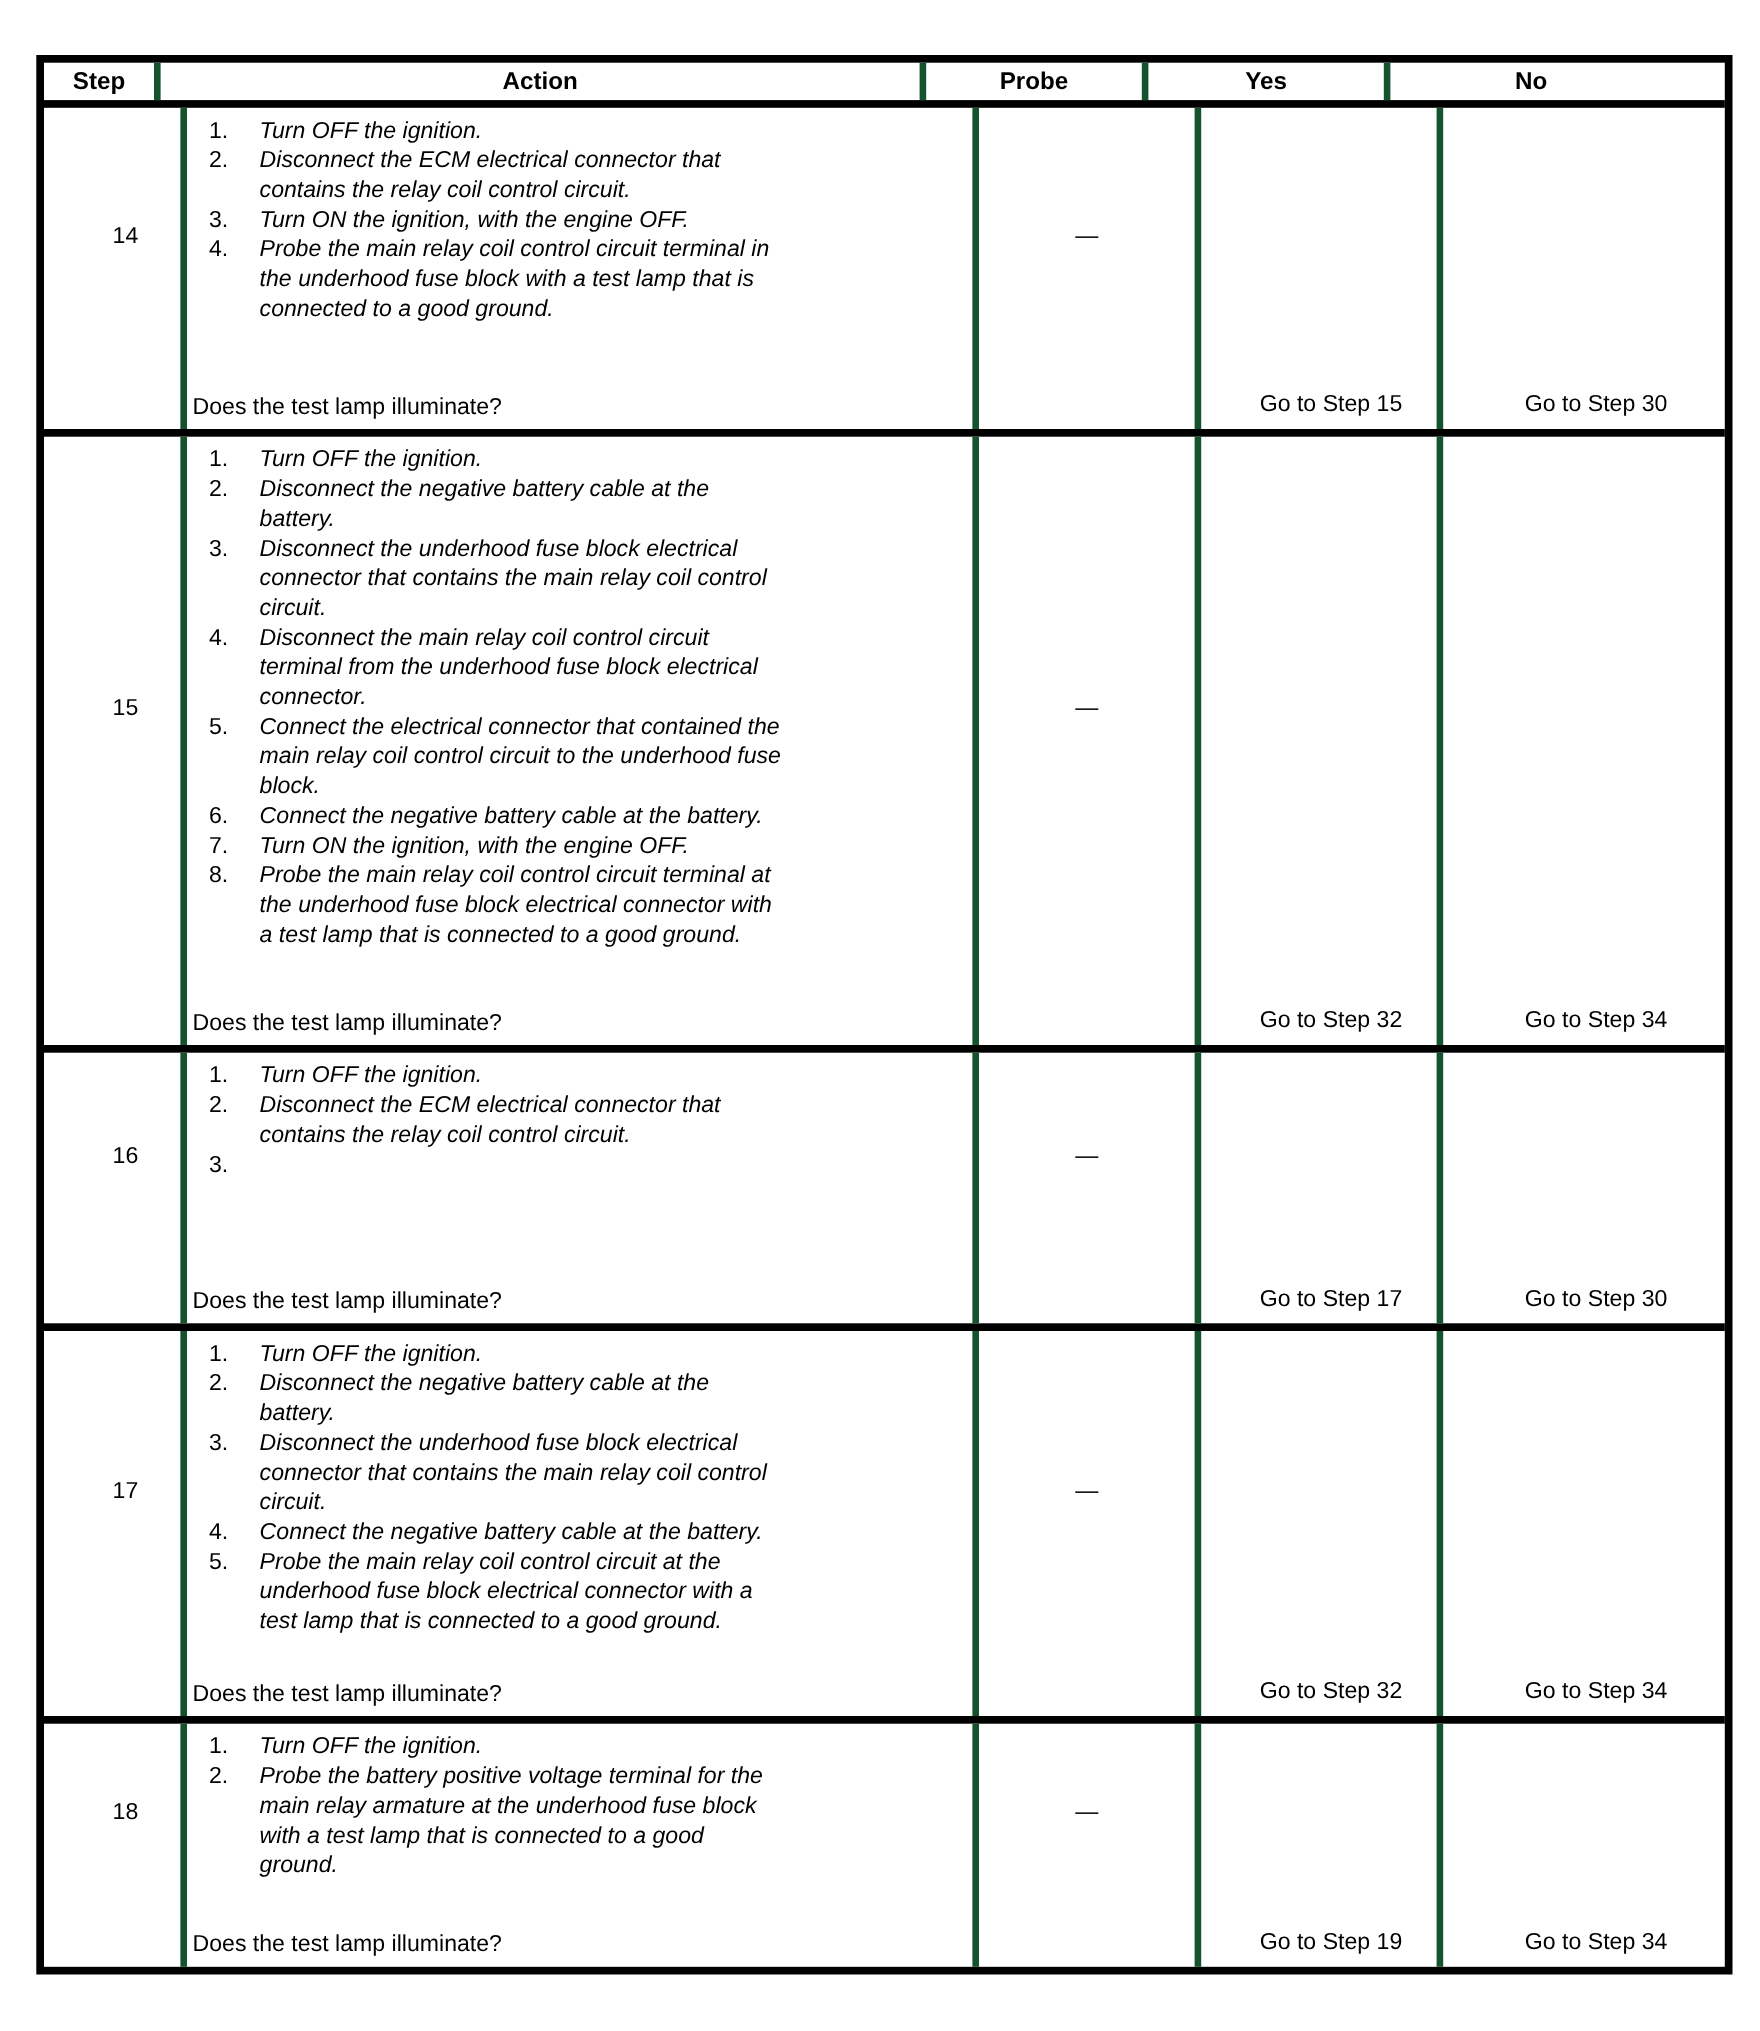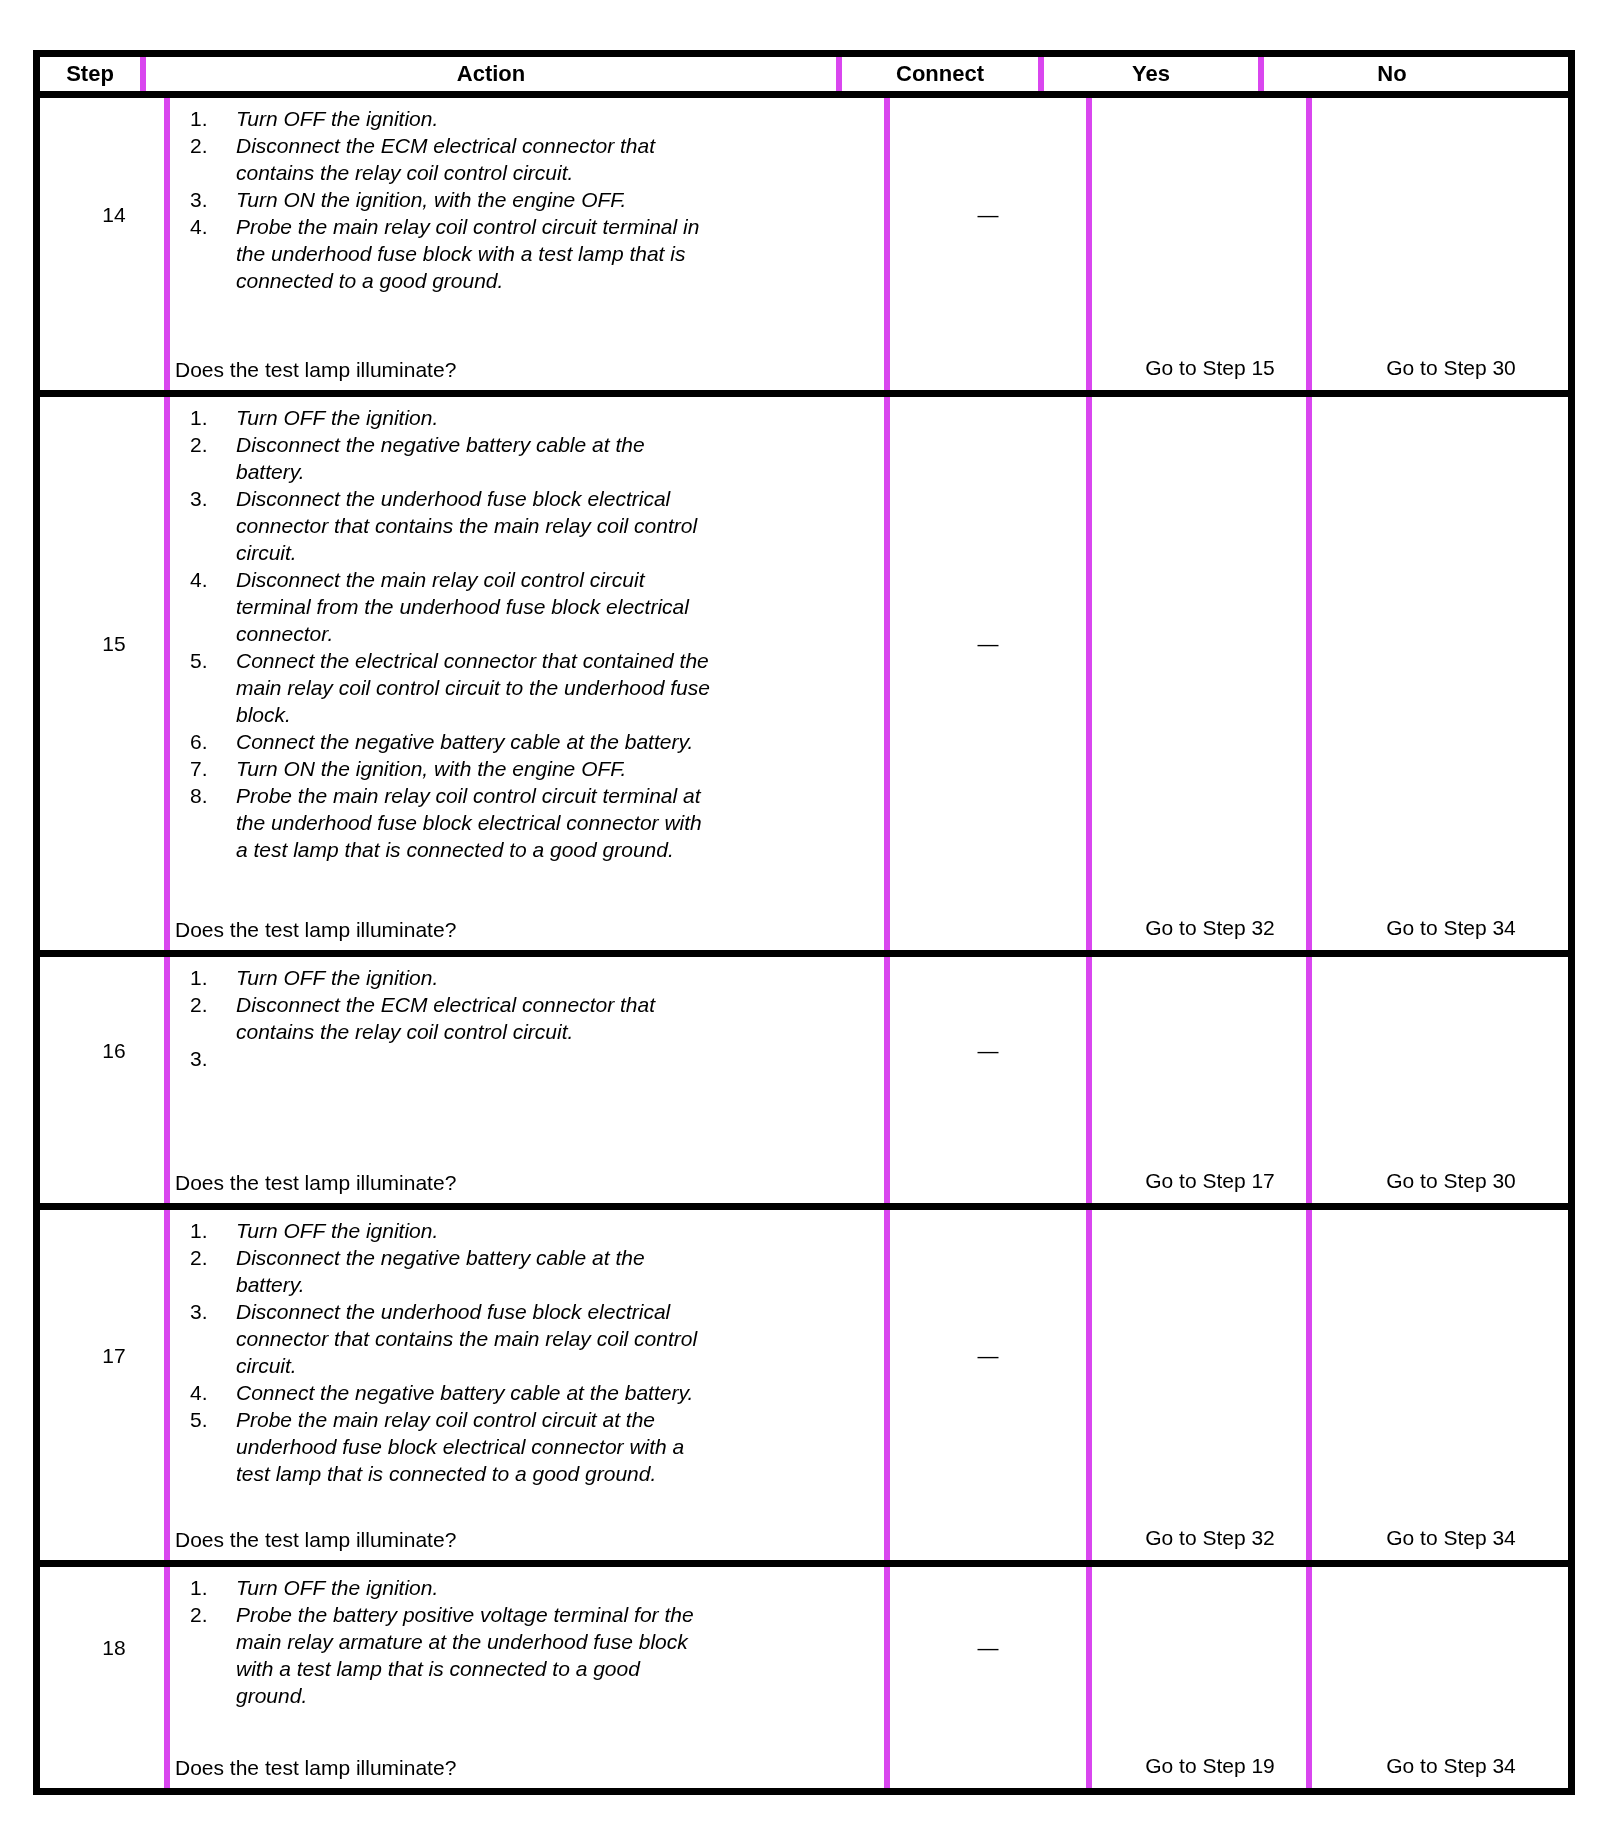--- a/index.html
+++ b/index.html
@@ -27,21 +27,21 @@
   }
   .trow {
     display: flex;
     align-items: stretch;
   }
   .trow + .trow, .tbody .trow:first-child {
     border-top: 7px solid #000000;
   }
   .cell {
     box-sizing: border-box;
-    border-left: 6px solid #d946ef;
+    border-left: 6px solid #14532d;
   }
   .cell:first-child { border-left: none; }
 
   .col-step   { width: 100px; }
   .col-action { width: 696px; }
   .col-values { width: 202px; }
   .col-yes    { width: 220px; }
   .col-no     { width: 262px; text-align: right; }
 
   
@@ -101,21 +101,21 @@
   <div class="diag-table">
     <div class="thead">
       <div class="trow">
         <div class="cell col-step">
             <span>Step</span>
           </div>
         <div class="cell col-action">
             <span>Action</span>
           </div>
         <div class="cell col-values">
-            <span>Connect</span>
+            <span>Probe</span>
           </div>
         <div class="cell col-yes">
             <span>Yes</span>
           </div>
         <div class="cell col-no">
             <span>No</span>
           </div>
       </div>
     </div>
     <div class="tbody">

